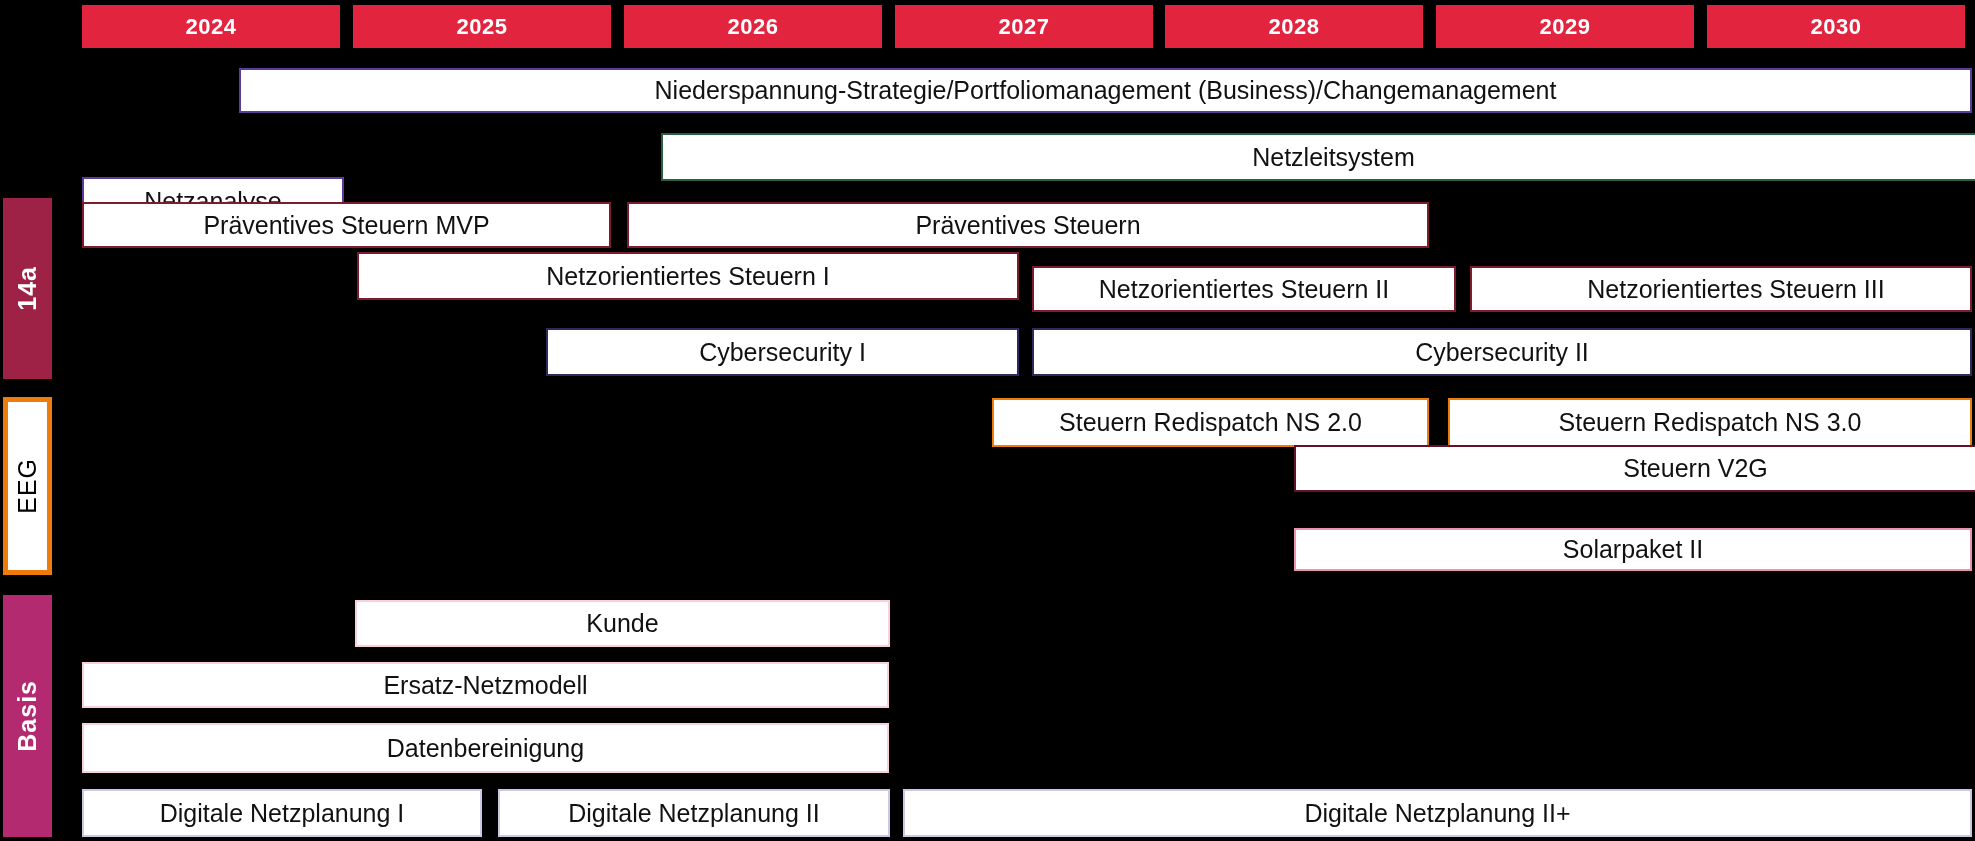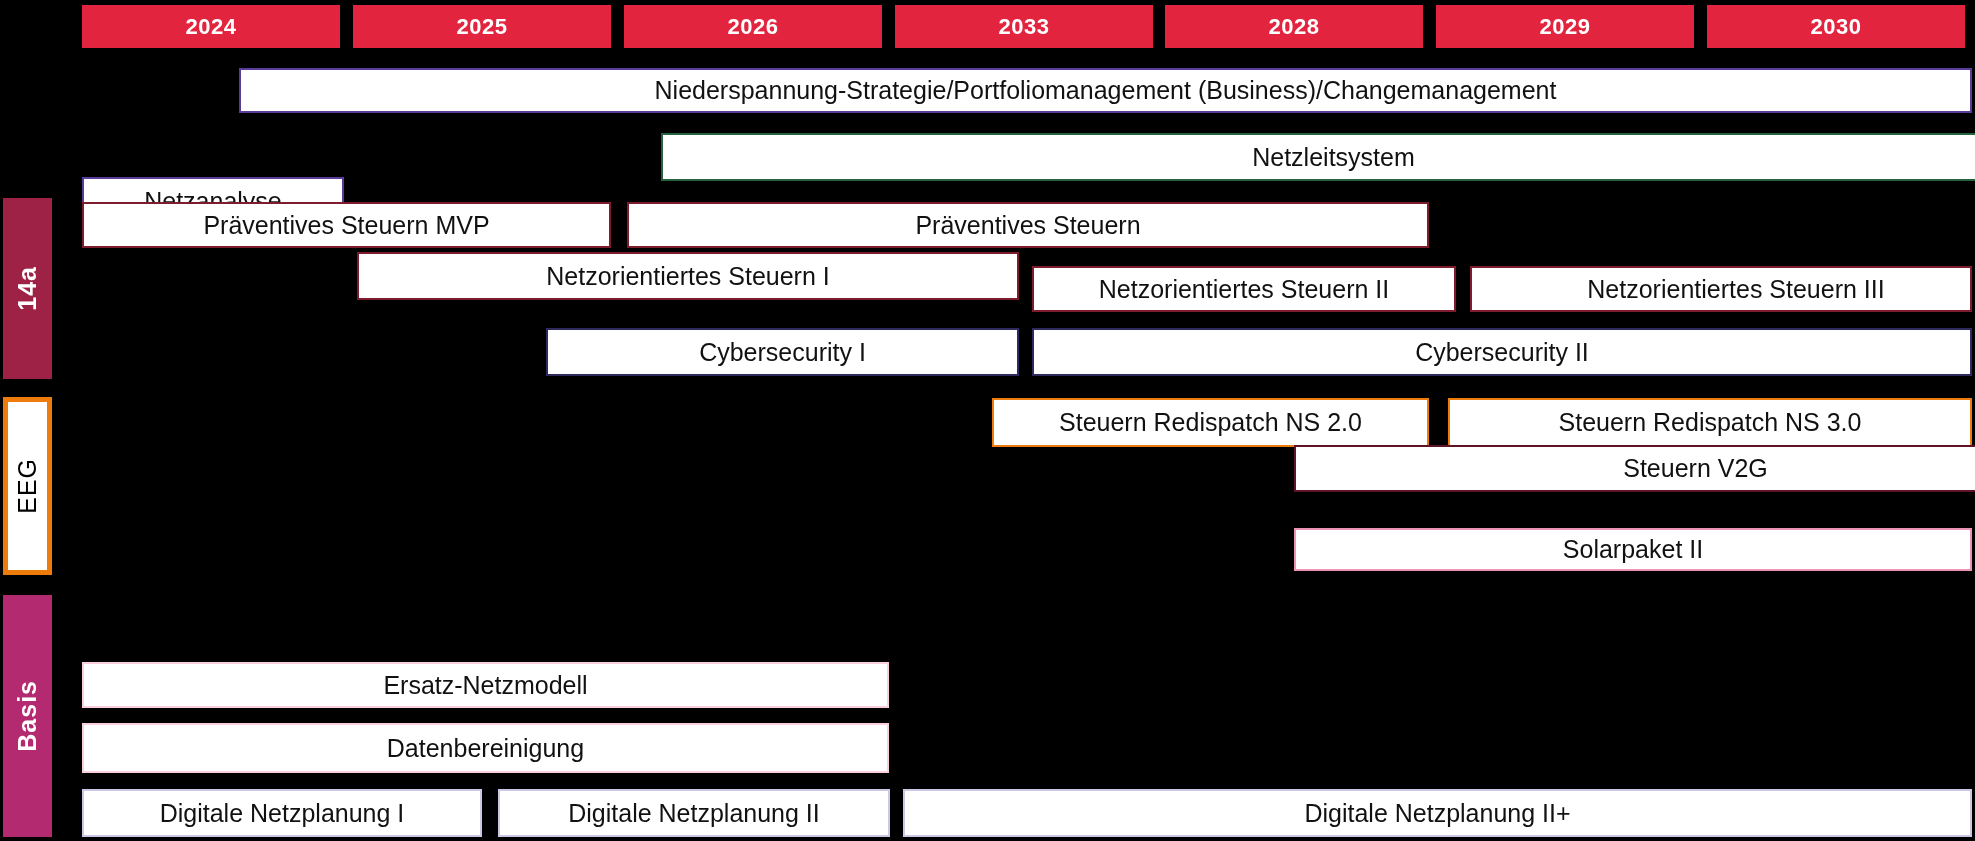--- a/index.html
+++ b/index.html
@@ -40,21 +40,21 @@
   }
   .group-label.filled .vtext{font-weight:bold;}
 </style>
 </head>
 <body>
 
 <div class="canvas" style="background: rgb(0, 0, 0);">
     <div class="year-cell" style="left: 82px; top: 5px; width: 258px; height: 43px; background: rgb(226, 36, 63); color: rgb(255, 255, 255);">2024</div>
     <div class="year-cell" style="left: 353px; top: 5px; width: 258px; height: 43px; background: rgb(226, 36, 63); color: rgb(255, 255, 255);">2025</div>
     <div class="year-cell" style="left: 624px; top: 5px; width: 258px; height: 43px; background: rgb(226, 36, 63); color: rgb(255, 255, 255);">2026</div>
-    <div class="year-cell" style="left: 895px; top: 5px; width: 258px; height: 43px; background: rgb(226, 36, 63); color: rgb(255, 255, 255);">2033</div>
+    <div class="year-cell" style="left: 895px; top: 5px; width: 258px; height: 43px; background: rgb(226, 36, 63); color: rgb(255, 255, 255);">2027</div>
     <div class="year-cell" style="left: 1165px; top: 5px; width: 258px; height: 43px; background: rgb(226, 36, 63); color: rgb(255, 255, 255);">2028</div>
     <div class="year-cell" style="left: 1436px; top: 5px; width: 258px; height: 43px; background: rgb(226, 36, 63); color: rgb(255, 255, 255);">2029</div>
     <div class="year-cell" style="left: 1707px; top: 5px; width: 258px; height: 43px; background: rgb(226, 36, 63); color: rgb(255, 255, 255);">2030</div>
     <div class="group-label filled" style="left: 3px; top: 198px; width: 49px; height: 181px; background: rgb(158, 34, 70);">
       <span class="vtext" style="color: rgb(255, 255, 255);">14a</span>
     </div>
     <div class="group-label outline" style="left: 3px; top: 397px; width: 49px; height: 178px; background: rgb(255, 255, 255); border-color: rgb(238, 124, 13);">
       <span class="vtext" style="color: rgb(0, 0, 0);">EEG</span>
     </div>
     <div class="group-label filled" style="left: 3px; top: 595px; width: 49px; height: 242px; background: rgb(180, 42, 112);">
@@ -95,20 +95,23 @@
     </div>
     <div class="task-bar" style="left: 1448px; width: 524px; top: 398px; height: 49px; border-color: rgb(238, 124, 13); background: rgb(255, 255, 255); color: rgb(17, 17, 17);">
       <span>Steuern Redispatch NS 3.0</span>
     </div>
     <div class="task-bar" style="left: 1294px; width: 760px; top: 445px; height: 47px; border-color: rgb(94, 20, 38); background: rgb(255, 255, 255); color: rgb(17, 17, 17); padding-left: 43px;">
       <span>Steuern V2G</span>
     </div>
     <div class="task-bar" style="left: 1294px; width: 678px; top: 528px; height: 43px; border-color: rgb(234, 147, 181); background: rgb(255, 255, 255); color: rgb(17, 17, 17);">
       <span>Solarpaket II</span>
     </div>
+    <div class="task-bar" style="left: 355px; width: 535px; top: 600px; height: 47px; border-color: rgb(249, 207, 219); background: rgb(255, 255, 255); color: rgb(17, 17, 17);">
+      <span>Kunde</span>
+    </div>
     <div class="task-bar" style="left: 82px; width: 807px; top: 662px; height: 46px; border-color: rgb(249, 207, 219); background: rgb(255, 255, 255); color: rgb(17, 17, 17);">
       <span>Ersatz-Netzmodell</span>
     </div>
     <div class="task-bar" style="left: 82px; width: 807px; top: 723px; height: 50px; border-color: rgb(249, 207, 219); background: rgb(255, 255, 255); color: rgb(17, 17, 17);">
       <span>Datenbereinigung</span>
     </div>
     <div class="task-bar" style="left: 82px; width: 400px; top: 789px; height: 48px; border-color: rgb(204, 199, 228); background: rgb(255, 255, 255); color: rgb(17, 17, 17);">
       <span>Digitale Netzplanung I</span>
     </div>
     <div class="task-bar" style="left: 498px; width: 392px; top: 789px; height: 48px; border-color: rgb(204, 199, 228); background: rgb(255, 255, 255); color: rgb(17, 17, 17);">

